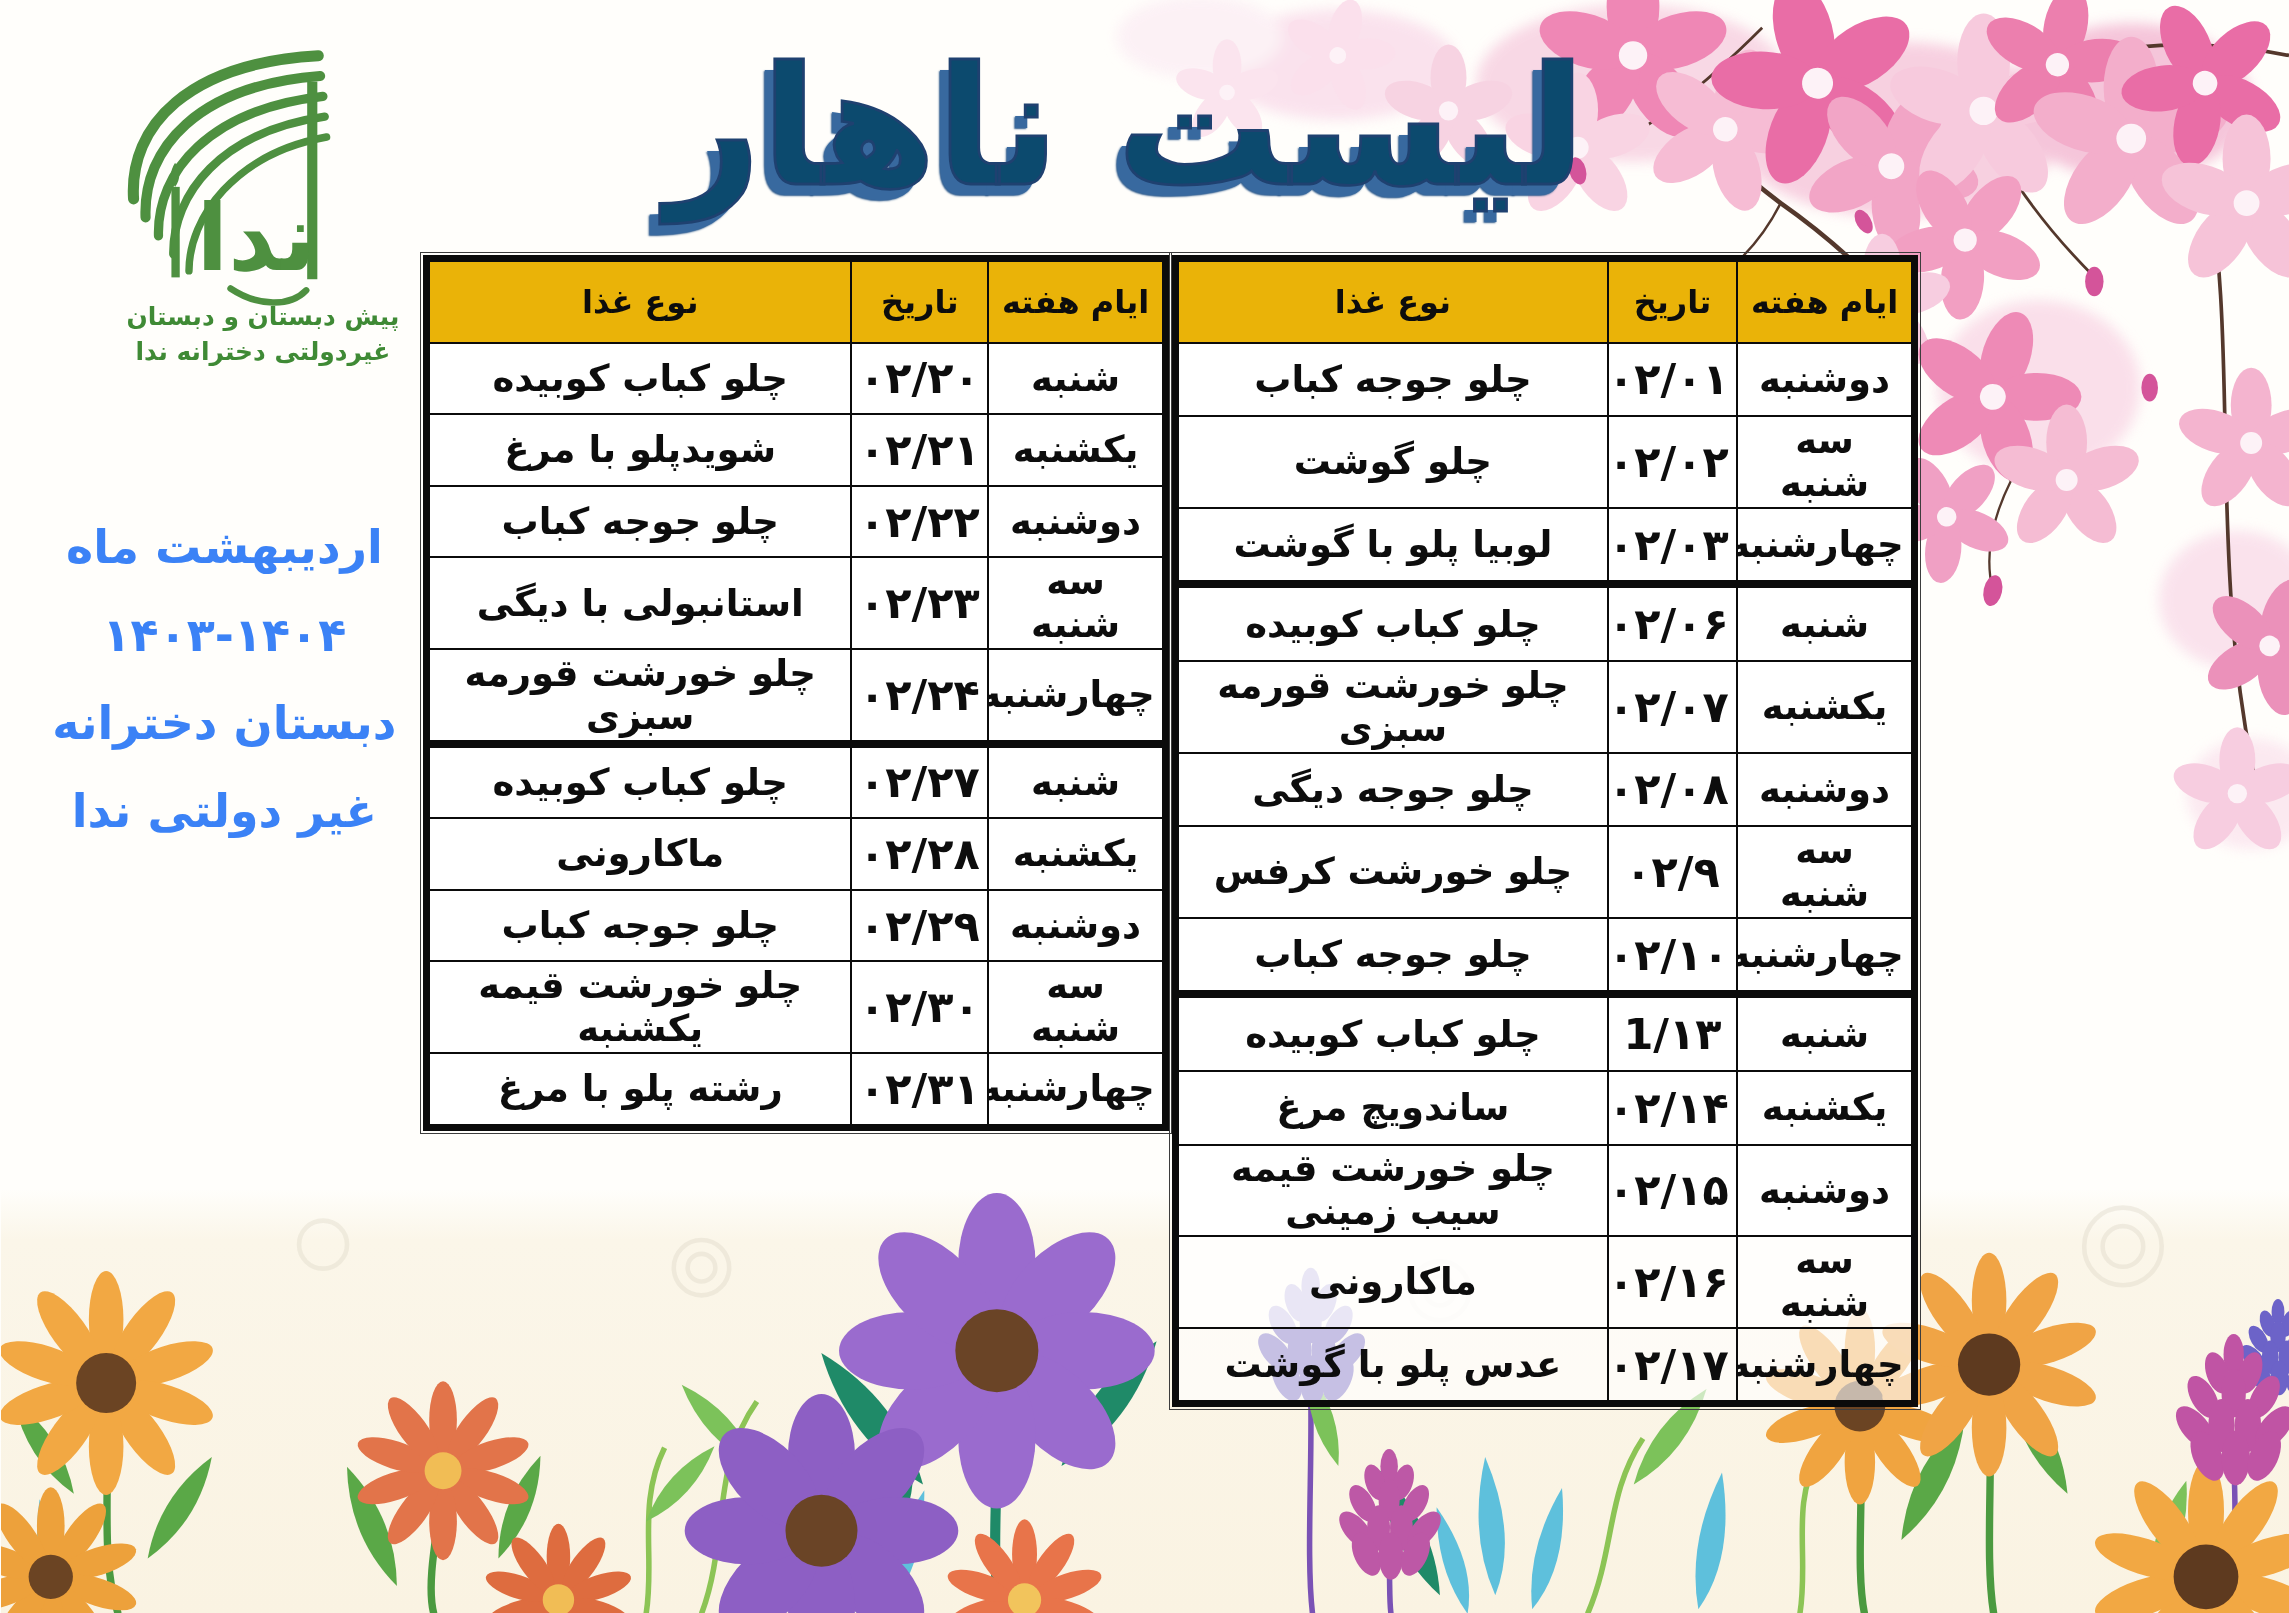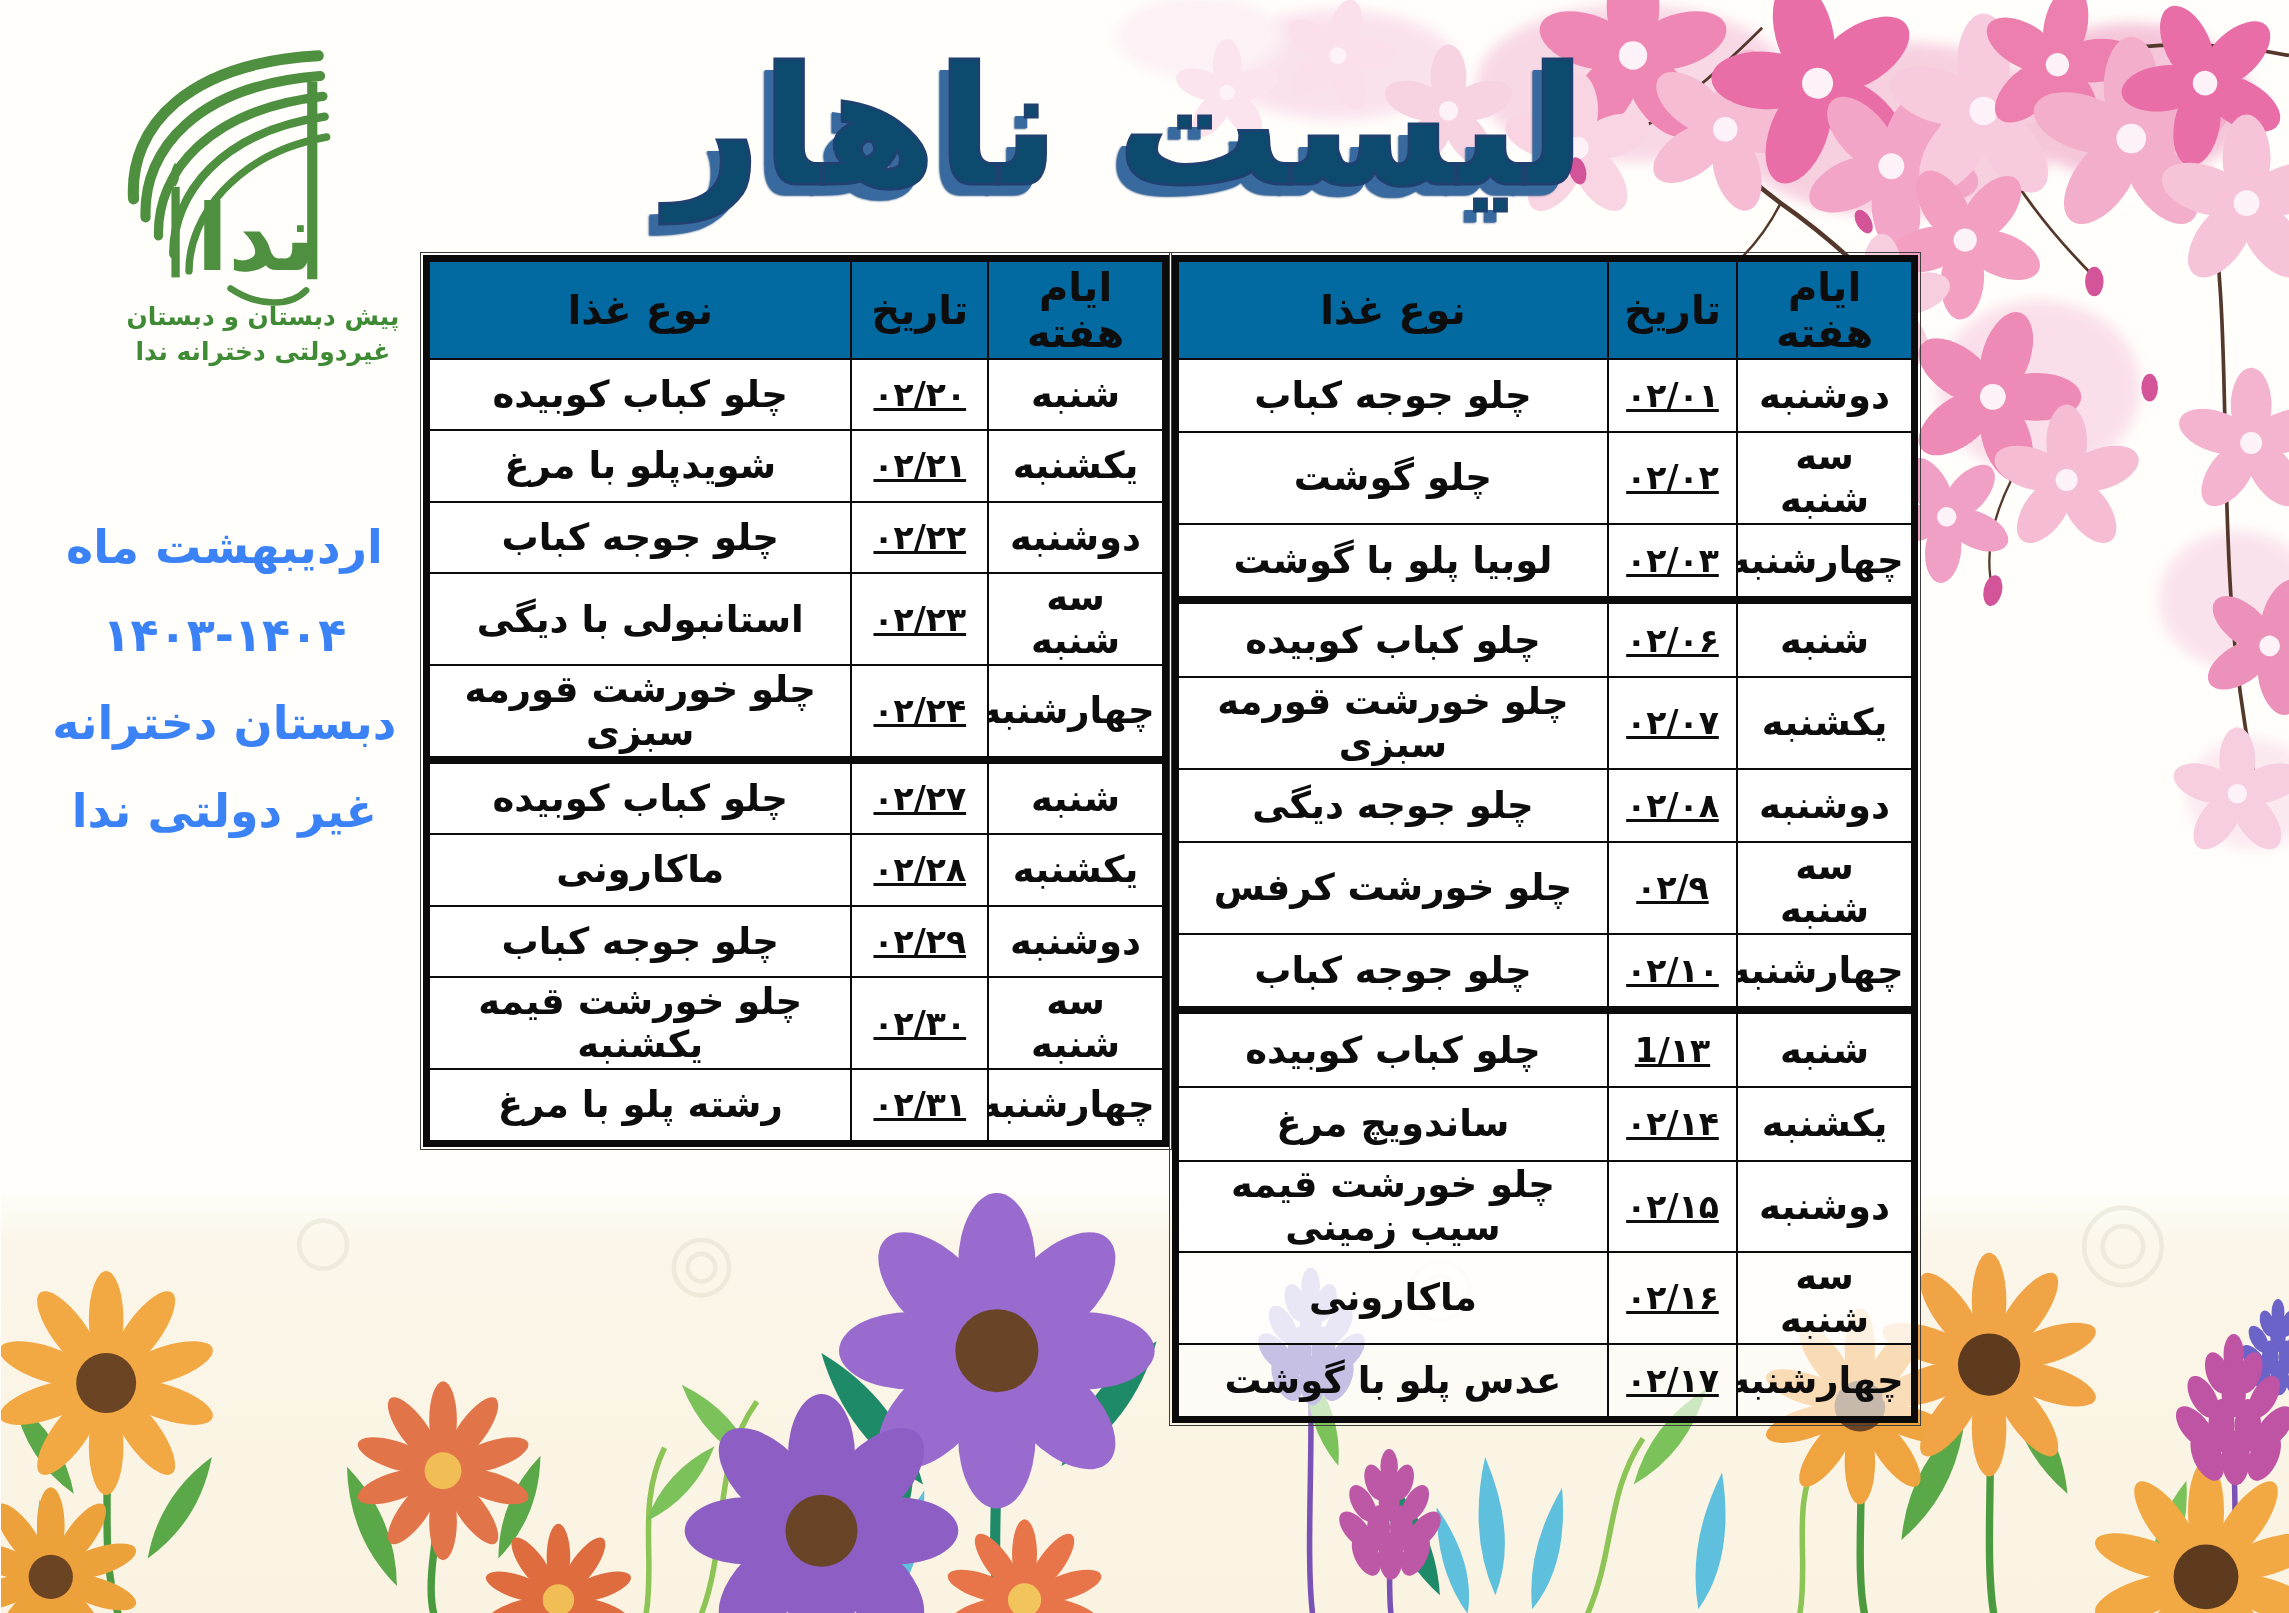--- a/index.html
+++ b/index.html
@@ -37,24 +37,24 @@
   .tbl-right{left:1172px;width:746px;}
   table.menu{
     width:100%;border-collapse:collapse;table-layout:fixed;direction:rtl;
     border:7.4px solid #0b0b0b;outline:1.8px solid #3d3d3d;outline-offset:2.8px;
     background:transparent;
   }
   table.menu th,table.menu td{
     border:2.8px solid #0b0b0b;text-align:center;vertical-align:middle;
     font-weight:bold;color:#0d0d0d;padding:1.8px 7.4px;overflow:hidden;
   }
-  table.menu th{background:#0369a1;font-size:40px;height:76px;}
+  table.menu th{background:#eab308;font-size:32px;height:76px;}
   table.menu td{background:#ffffff;font-size:37px;height:66px;}
   .tbl-right table.menu td{height:68px;}
-  table.menu td.date{font-size:33px;text-decoration:underline;}
+  table.menu td.date{font-size:43px;}
   tr.thick td{border-bottom-width:8.3px;}
   
   .tbl-right tr.fade1 td{background:rgba(255,255,255,0.85);}
   .tbl-right tr.fade2 td{background:rgba(255,255,255,0.62);text-align:center;}
 </style>
 </head>
 <body dir="rtl">
 
 <svg class="flower-band" viewBox="0 0 2481 460" width="2290" height="425" aria-hidden="true">
   <defs>

